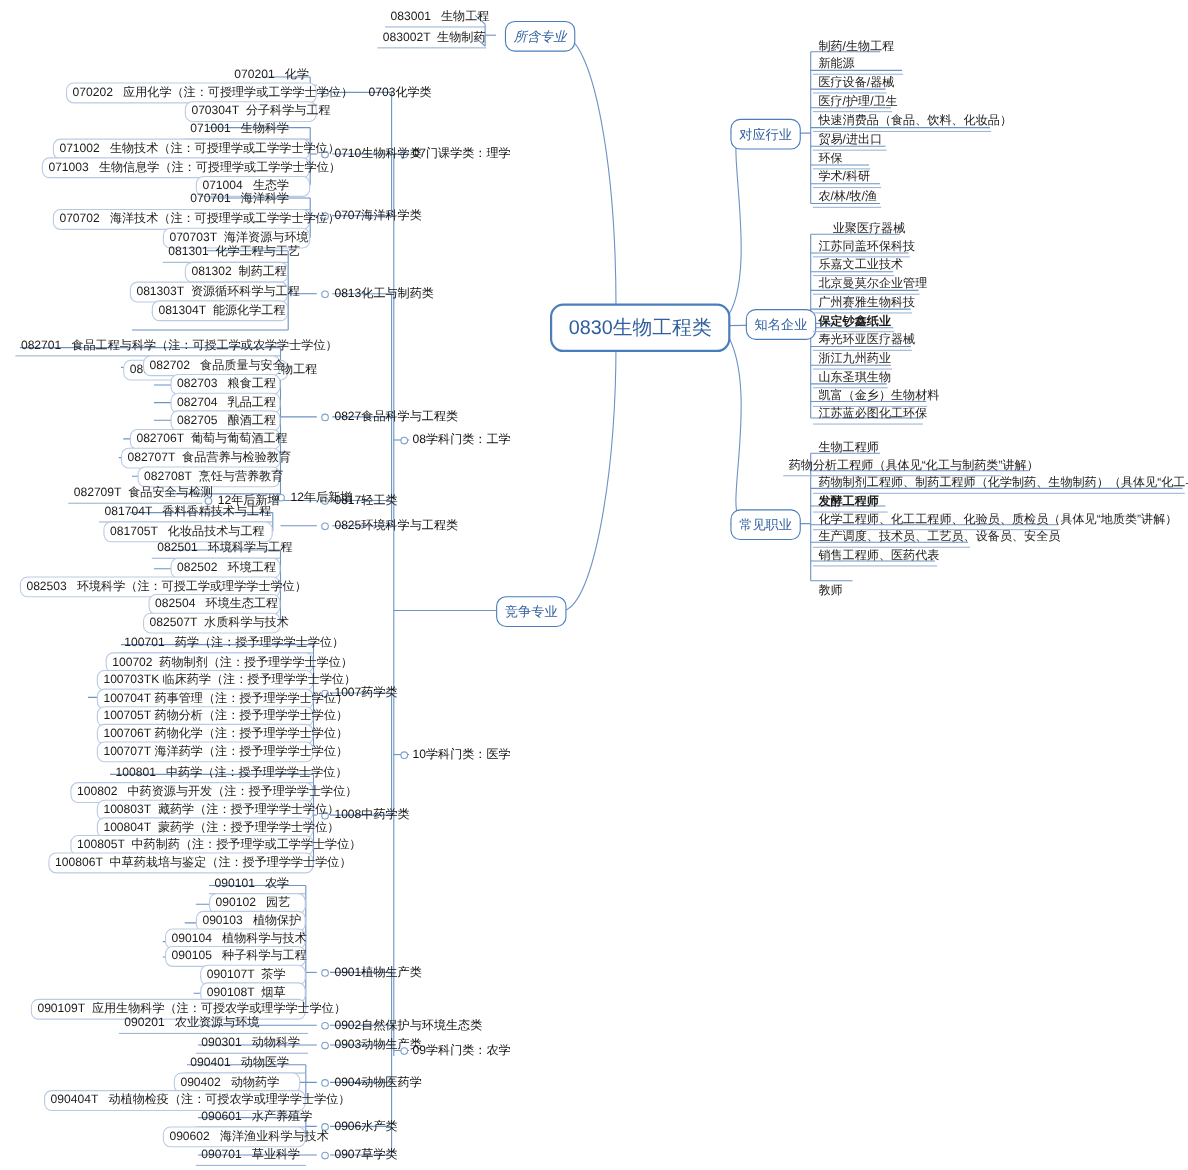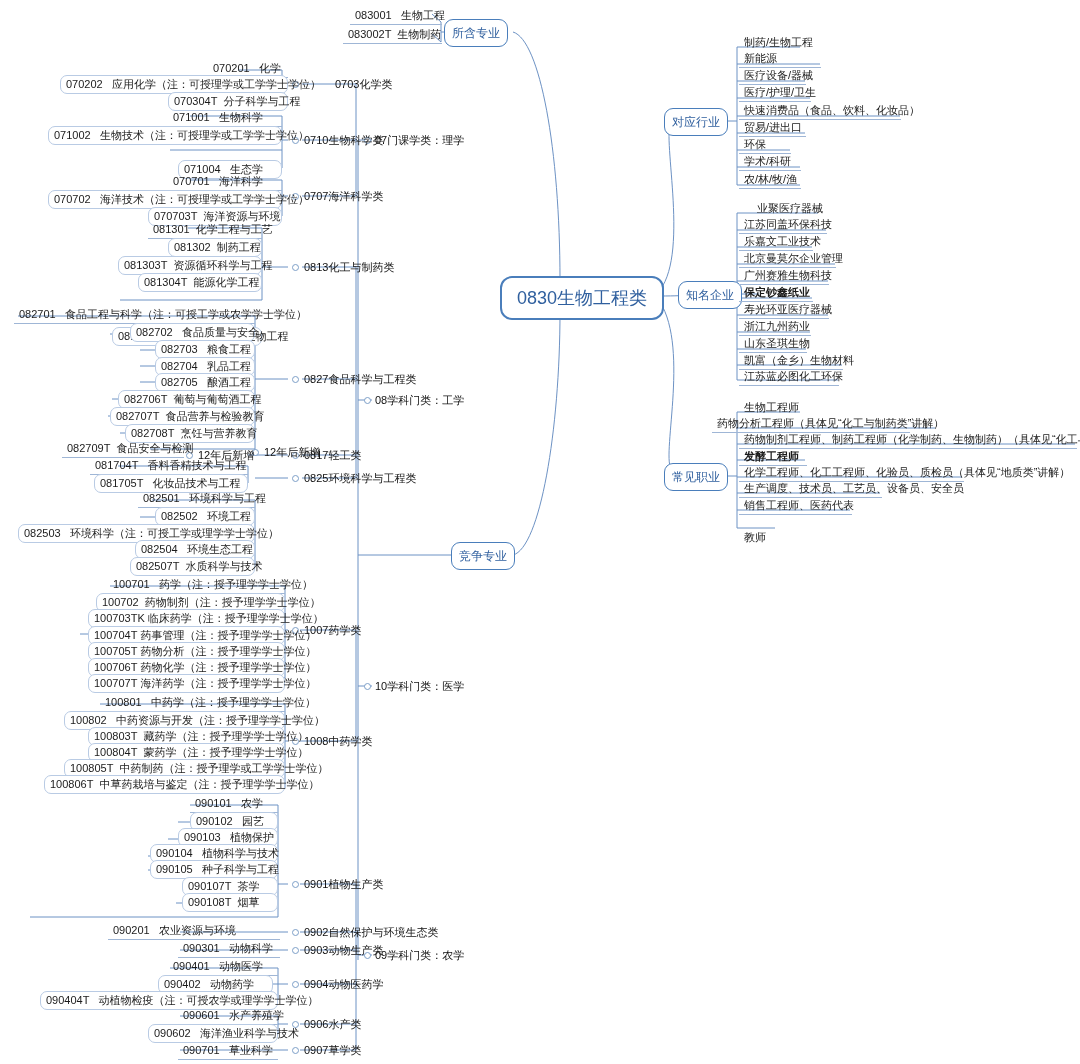--- a/index.html
+++ b/index.html
@@ -252,21 +252,21 @@
         <path d="M278,1034 L150,1034"></path>
 
       <path d="M288,1050 L180,1050"></path>
     </g>
   </svg>
 
   <div class="root" style="left:500px;top:276px;width:160px;height:40px;">
     <span>0830生物工程类</span>
   </div>
 
-  <div class="pill" style="left:444px;top:19px;width:62px;height:26px;">
+  <div class="pill" style="left:459px;top:19px;width:62px;height:26px;font-style:italic;">
     <span>所含专业</span>
   </div>
   <div class="pill" style="left:664px;top:108px;width:62px;height:26px;">
     <span>对应行业</span>
   </div>
   <div class="pill" style="left:678px;top:281px;width:62px;height:26px;">
     <span>知名企业</span>
   </div>
   <div class="pill" style="left:664px;top:463px;width:62px;height:26px;">
     <span>常见职业</span>
@@ -387,20 +387,23 @@
   <div class="leaf box" style="left:168px;top:92px;width:120px;">
     <span>070304T</span>&nbsp;&nbsp;<span>分子科学与工程</span>
   </div>
 
   <div class="leaf ul" style="left:168px;top:109px;width:114px;">
     <span>071001</span>&nbsp;&nbsp;&nbsp;<span>生物科学</span>
   </div>
   <div class="leaf box" style="left:48px;top:126px;width:234px;">
     <span>071002</span>&nbsp;&nbsp;&nbsp;<span>生物技术（注：可授理学或工学学士学位）</span>
   </div>
+  <div class="leaf box" style="left:38px;top:143px;width:244px;">
+    <span>071003</span>&nbsp;&nbsp;&nbsp;<span>生物信息学（注：可授理学或工学学士学位）</span>
+  </div>
   <div class="leaf box" style="left:178px;top:160px;width:104px;">
     <span>071004</span>&nbsp;&nbsp;&nbsp;<span>生态学</span>
   </div>
 
   <div class="leaf ul" style="left:168px;top:173px;width:114px;">
     <span>070701</span>&nbsp;&nbsp;&nbsp;<span>海洋科学</span>
   </div>
   <div class="leaf box" style="left:48px;top:190px;width:234px;">
     <span>070702</span>&nbsp;&nbsp;&nbsp;<span>海洋技术（注：可授理学或工学学士学位）</span>
   </div>
@@ -530,20 +533,23 @@
   </div>
   <div class="leaf box" style="left:150px;top:860px;width:128px;">
     <span>090105</span>&nbsp;&nbsp;&nbsp;<span>种子科学与工程</span>
   </div>
   <div class="leaf box" style="left:182px;top:877px;width:96px;">
     <span>090107T</span>&nbsp;&nbsp;<span>茶学</span>
   </div>
   <div class="leaf box" style="left:182px;top:893px;width:96px;">
     <span>090108T</span>&nbsp;&nbsp;<span>烟草</span>
   </div>
+  <div class="leaf box" style="left:28px;top:908px;width:250px;">
+    <span>090109T</span>&nbsp;&nbsp;<span>应用生物科学（注：可授农学或理学学士学位）</span>
+  </div>
 
   <div class="leaf ul" style="left:108px;top:922px;width:172px;">
     <span>090201</span>&nbsp;&nbsp;&nbsp;<span>农业资源与环境</span>
   </div>
 
   <div class="leaf ul" style="left:178px;top:940px;width:102px;">
     <span>090301</span>&nbsp;&nbsp;&nbsp;<span>动物科学</span>
   </div>
 
   <div class="leaf ul" style="left:168px;top:958px;width:110px;">

